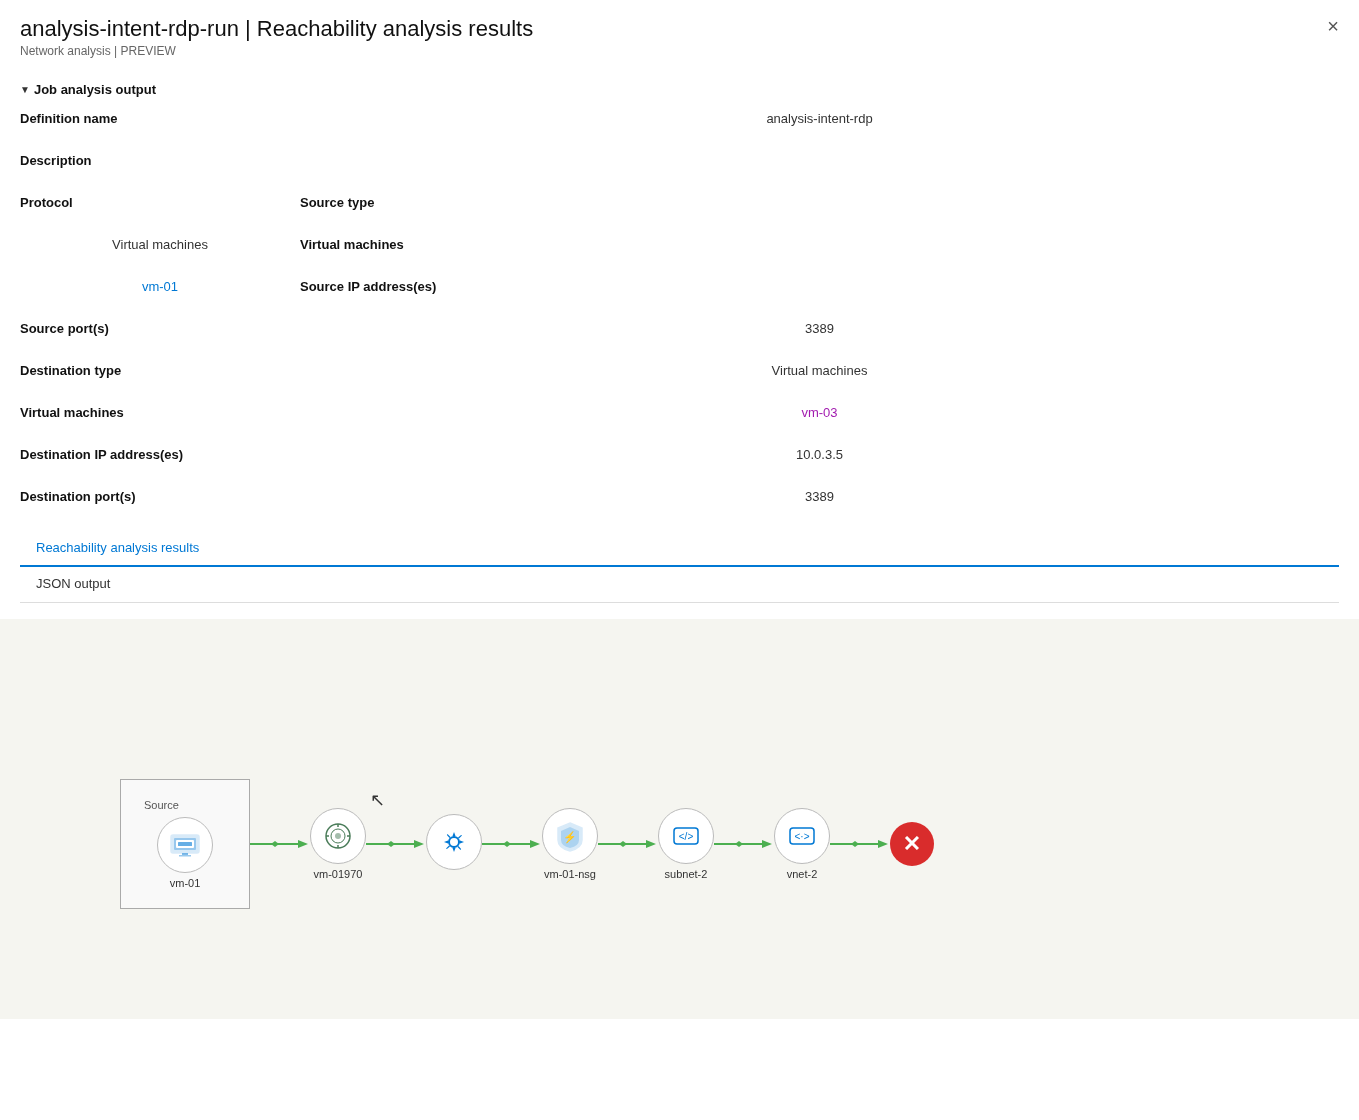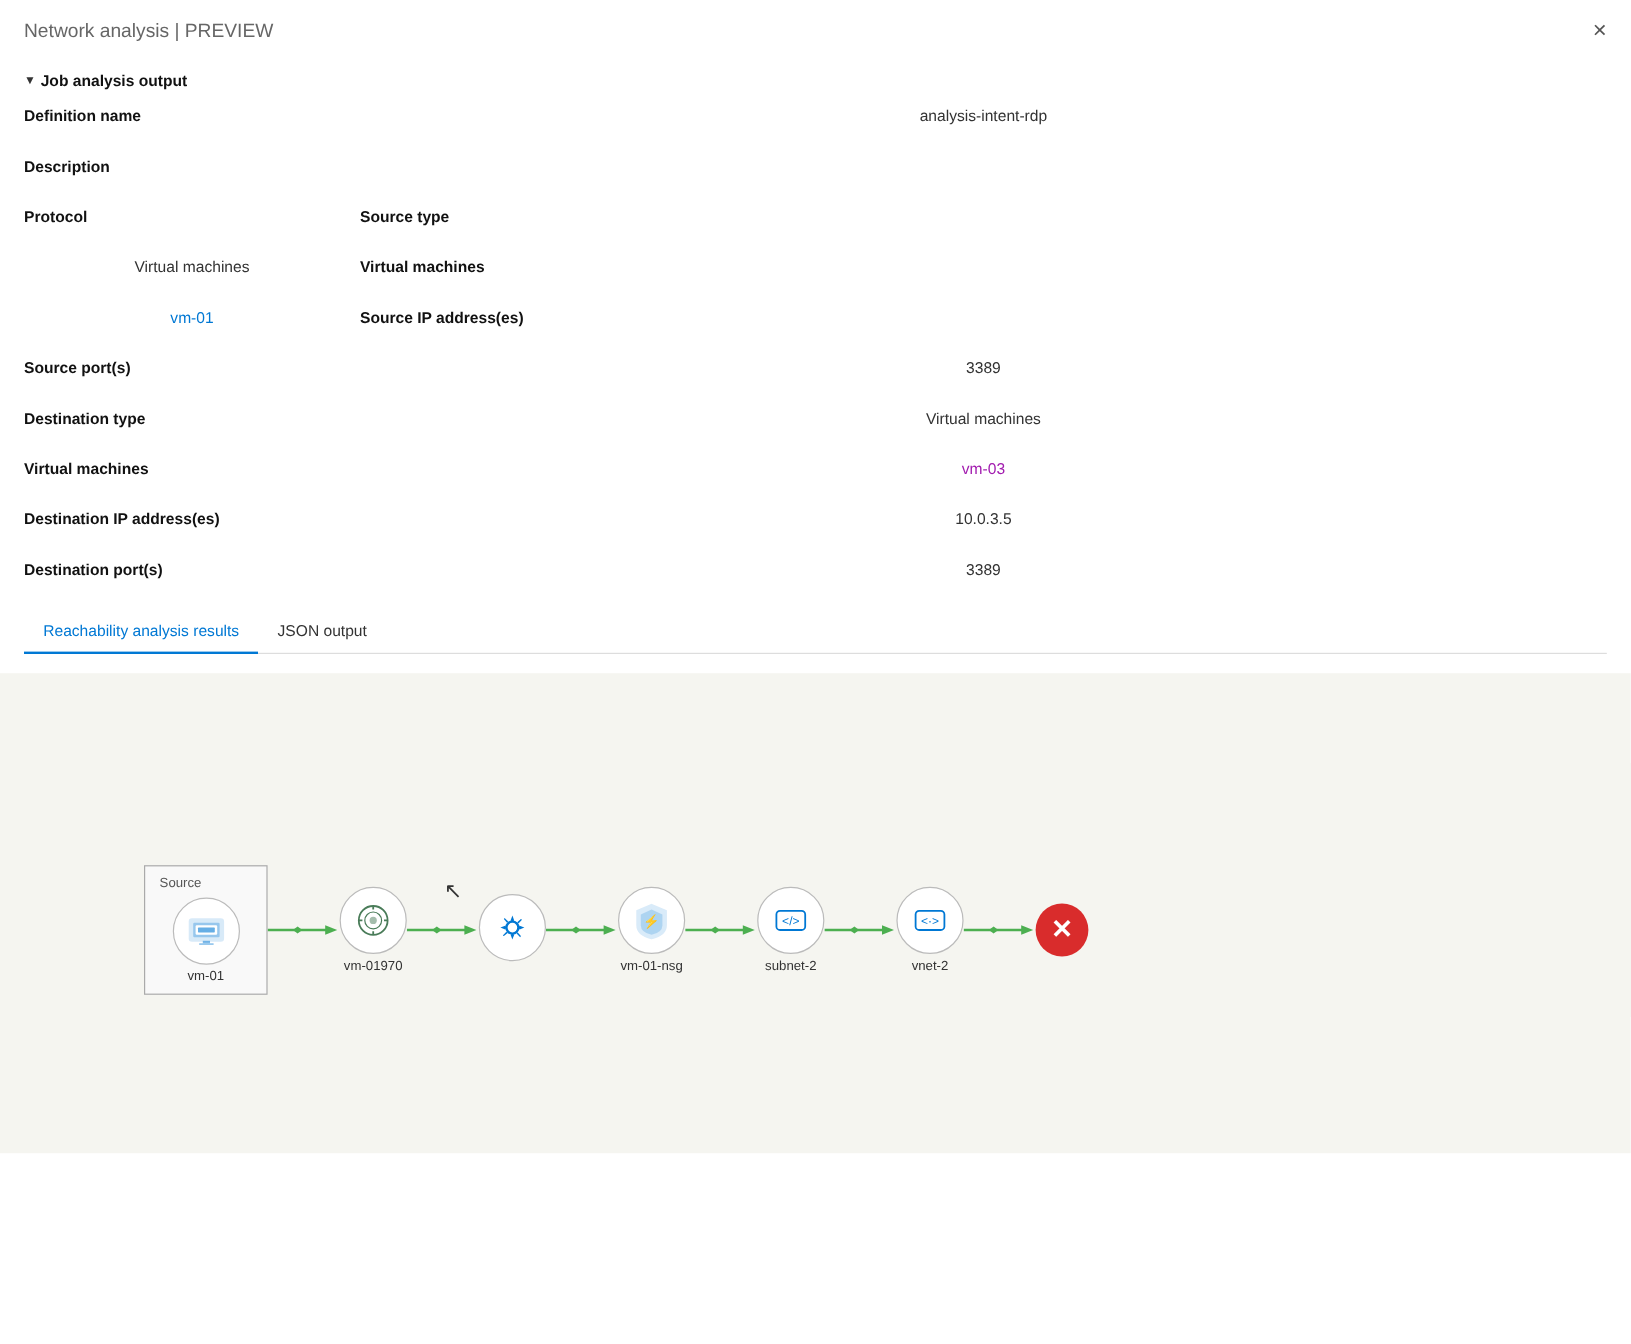--- a/index.html
+++ b/index.html
@@ -15,21 +15,21 @@
       padding: 16px 20px 8px 20px;
       border-bottom: none;
       position: relative;
     }
     .header h1 {
       font-size: 22px;
       font-weight: 400;
       color: #111;
     }
     .header .subtitle {
-      font-size: 16px;
+      font-size: 12px;
       color: #666;
       margin-top: 2px;
     }
     .close-btn {
       position: absolute;
       top: 16px;
       right: 20px;
       font-size: 20px;
       cursor: pointer;
       color: #555;
@@ -72,20 +72,21 @@
       text-align: center;
     }
     .info-value.link {
       color: #0078d4;
     }
     .tabs {
       display: flex;
       gap: 0;
       border-bottom: 1px solid #ddd;
       margin-bottom: 0;
+      flex-direction: column;
     }
     .tab {
       padding: 10px 16px;
       font-size: 13px;
       cursor: pointer;
       color: #333;
       border-bottom: 2px solid transparent;
       margin-bottom: -1px;
     }
     .tab.active {
@@ -96,22 +97,22 @@
     .diagram-area {
       background: #f5f5f0;
       min-height: 400px;
       position: relative;
       margin-top: 0;
       padding: 20px;
     }
     .source-box {
       border: 1px solid #aaa;
       background: #f9f9f9;
-      width: 103px;
-      padding: 8px;
+      width: 130px;
+      padding: 19px;
       display: flex;
       flex-direction: column;
       align-items: center;
     }
     .source-label {
       font-size: 11px;
       color: #555;
       margin-bottom: 6px;
       align-self: flex-start;
       padding-left: 4px;
@@ -147,20 +148,21 @@
     }
     .arrow-svg {
       width: 60px;
       height: 20px;
     }
   </style>
 </head>
 <body>
 
 <div class="header">
+  <h1>analysis-intent-rdp-run | Reachability analysis results</h1>
   <div class="subtitle">Network analysis | PREVIEW</div>
   <button class="close-btn">×</button>
 </div>
 
 <div class="content">
   <div class="section-title">
     <span class="triangle">▼</span>
     <span>Job analysis output</span>
   </div>
 

